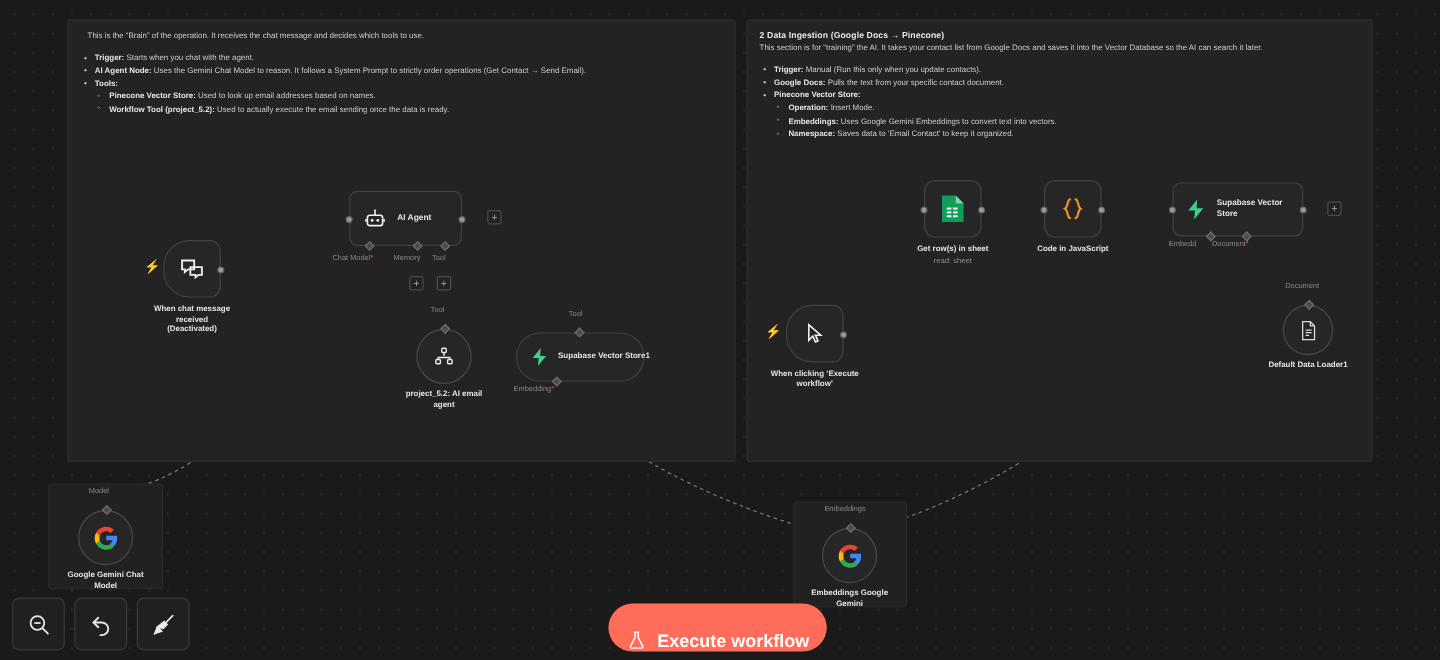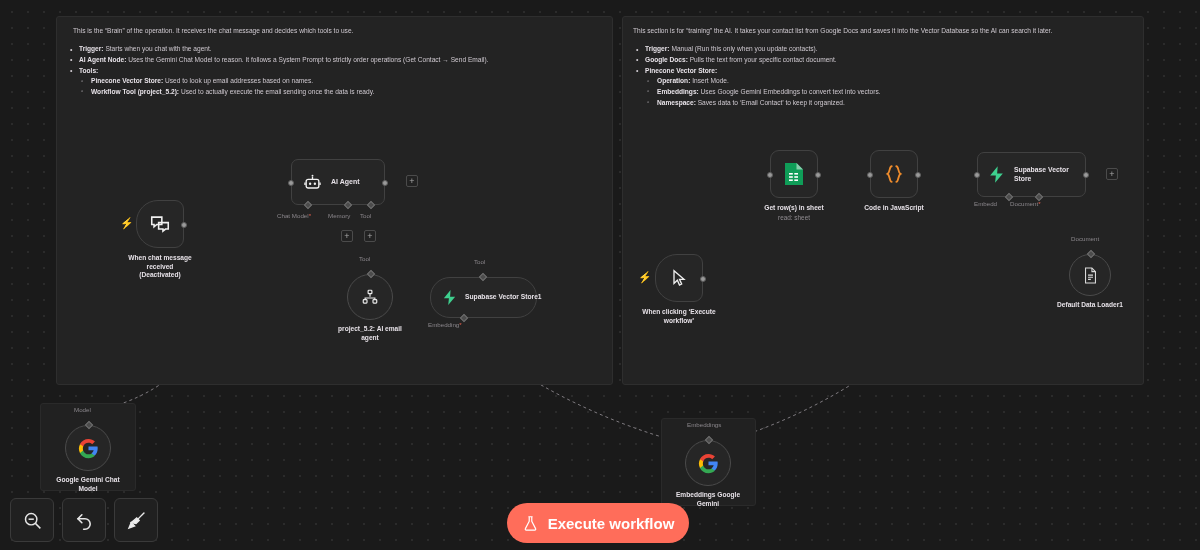--- a/index.html
+++ b/index.html
@@ -128,21 +128,21 @@
   .tool-btn {
     width: 44px; height: 44px; border-radius: 6px;
     background: #202020; border: 1px solid #3a3a3a;
     display: flex; align-items: center; justify-content: center;
     color: #e3e3e3;
   }
   .exec-btn {
     position: absolute; left: 507px; bottom: 7px;
     width: 182px; height: 40px; border-radius: 20px;
     background: #ff6d5a; border: none;
-    display: flex; align-items: center; justify-content: center; gap: 9px;
+    display: flex; align-items: flex-end; justify-content: center; gap: 9px;
     color: #ffffff; font-size: 15px; font-weight: 700;
     font-family: "Liberation Sans", sans-serif;
     cursor: pointer;
   }
 
   svg { display: block; overflow: visible; }
   #wires { position: absolute; left: 0; top: 0; width: 1200px; height: 550px; pointer-events: none; }
 </style>
 </head>
 <body>
@@ -207,20 +207,21 @@
               <span>Used to actually execute the email sending once the data is ready.</span>
             </li>
           </ul>
         </li>
       </ul>
     </div>
   </div>
 
   <div class="sticky" style="left:622px; top:16px; width:522px; height:369px;">
     <div class="sticky-inner">
+      <h3>2 Data Ingestion (Google Docs → Pinecone)</h3>
       <p class="sub" style="margin-left:0">This section is for “training” the AI. It takes your contact list from Google Docs and saves it into the Vector Database so the AI can search it later.</p>
       <ul>
         <li>
           <b>Trigger:</b>
           <span>Manual (Run this only when you update contacts).</span>
         </li>
         <li>
           <b>Google Docs:</b>
           <span>Pulls the text from your specific contact document.</span>
         </li>

